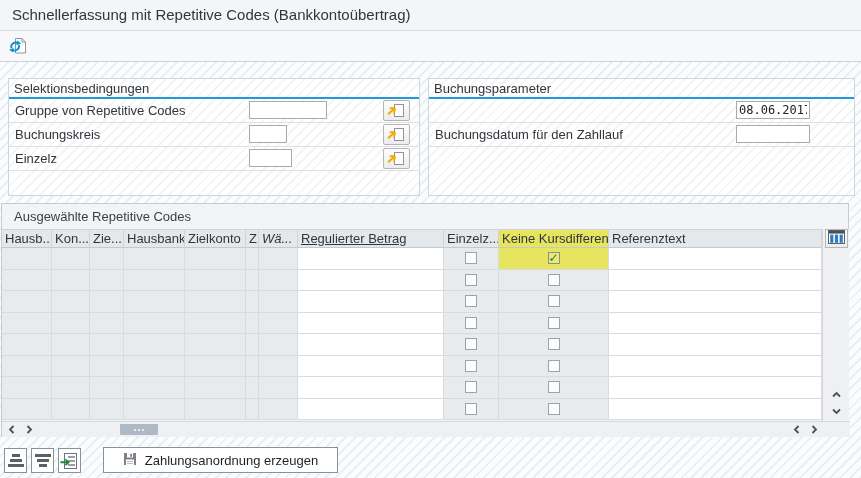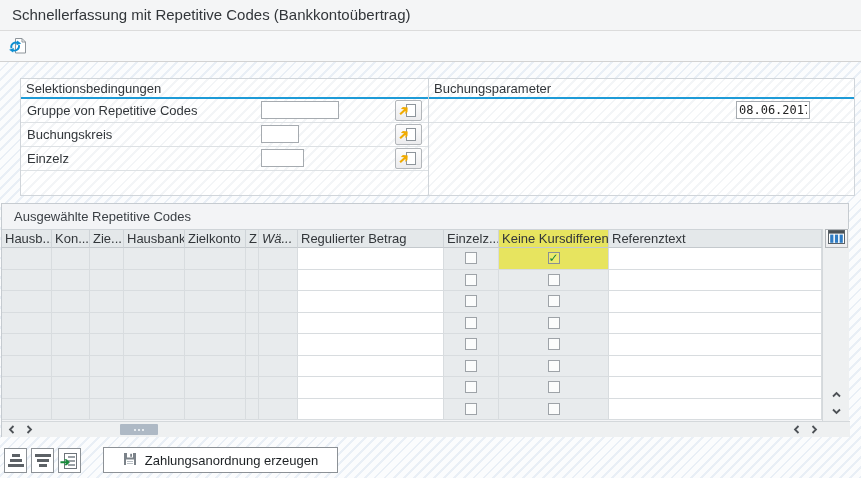--- a/index.html
+++ b/index.html
@@ -16,21 +16,21 @@
   .tb-btn { position:absolute; left:5px; top:3px; width:25px; height:25px;
     background:transparent; border:1px solid transparent; cursor:pointer; }
 
   
   .content { left:0; top:62px; width:861px; height:416px;
     background:repeating-linear-gradient(135deg,#fbfcfd 0 5px,#e9eff6 5px 7px); }
 
   
   .groupbox { position:absolute; top:16px; height:118px; border:1px solid #d0d5da;
     background:repeating-linear-gradient(135deg,#ffffff 0 5px,#f3f5f7 5px 7px); }
-  .gb-sel { left:20px;  width:412px; }
+  .gb-sel { left:8px;  width:412px; }
   .gb-bp  { left:428px; width:427px; }
   .gb-title { height:18px; padding:2px 0 0 5px; font-size:13px; color:#32363a; }
   .gb-rule { height:2px; background:#1e9bd7; }
   .frow { position:relative; height:24px; border-bottom:1px solid #dde1e4; }
   .flabel { position:absolute; left:6px; top:4px; white-space:nowrap; }
   .fin { position:absolute; top:2px; height:18px; border:1px solid #a6abb0;
     background:#fff; font-family:"DejaVu Sans Mono","Liberation Mono",monospace;
     font-size:12px; padding:0 2px; color:#222; }
   .gb-sel .fin { left:240px; }
   .gb-bp  .fin { left:307px; width:74px; }
@@ -153,33 +153,37 @@
       </button>
     </div>
   </div>
 
   <div class="groupbox gb-bp">
     <div class="gb-title">Buchungsparameter</div>
     <div class="gb-rule"></div>
     <div class="frow">
       <input class="fin" value="08.06.2017" style="">
     </div>
+    <div class="frow">
+      <span class="flabel">Buchungsdatum für den Zahllauf</span>
+      <input class="fin" value="" style="">
+    </div>
   </div>
 
   <div class="abs panel">
     <div class="panel-title">Ausgewählte Repetitive Codes</div>
     <div class="grid-head" id="grid-head">
         <div class="hcell" style="width: 50px;">Hausb...</div>
         <div class="hcell" style="width: 38px;">Kon...</div>
         <div class="hcell" style="width: 34px;">Zie...</div>
         <div class="hcell" style="width: 61px;">Hausbank</div>
         <div class="hcell" style="width: 61px;">Zielkonto</div>
         <div class="hcell" style="width: 13px;">Z</div>
         <div class="hcell" style="width: 39px; font-style: italic;">Wä...</div>
-        <div class="hcell" style="width: 146px;">Regulierter Betrag</div>
+        <div class="hcell" style="width: 146px; text-decoration: underline;">Regulierter Betrag</div>
         <div class="hcell" style="width: 55px;">Einzelz...</div>
         <div class="hcell hl" style="width: 110px;">Keine Kursdifferenz</div>
         <div class="hcell" style="width: 213px;">Referenztext</div>
       </div>
     <div class="grid-body" id="grid-body">
         <div class="grow">
           <div class="cell gray" style="width: 50px;"></div>
           <div class="cell gray" style="width: 38px;"></div>
           <div class="cell gray" style="width: 34px;"></div>
           <div class="cell gray" style="width: 61px;"></div>

